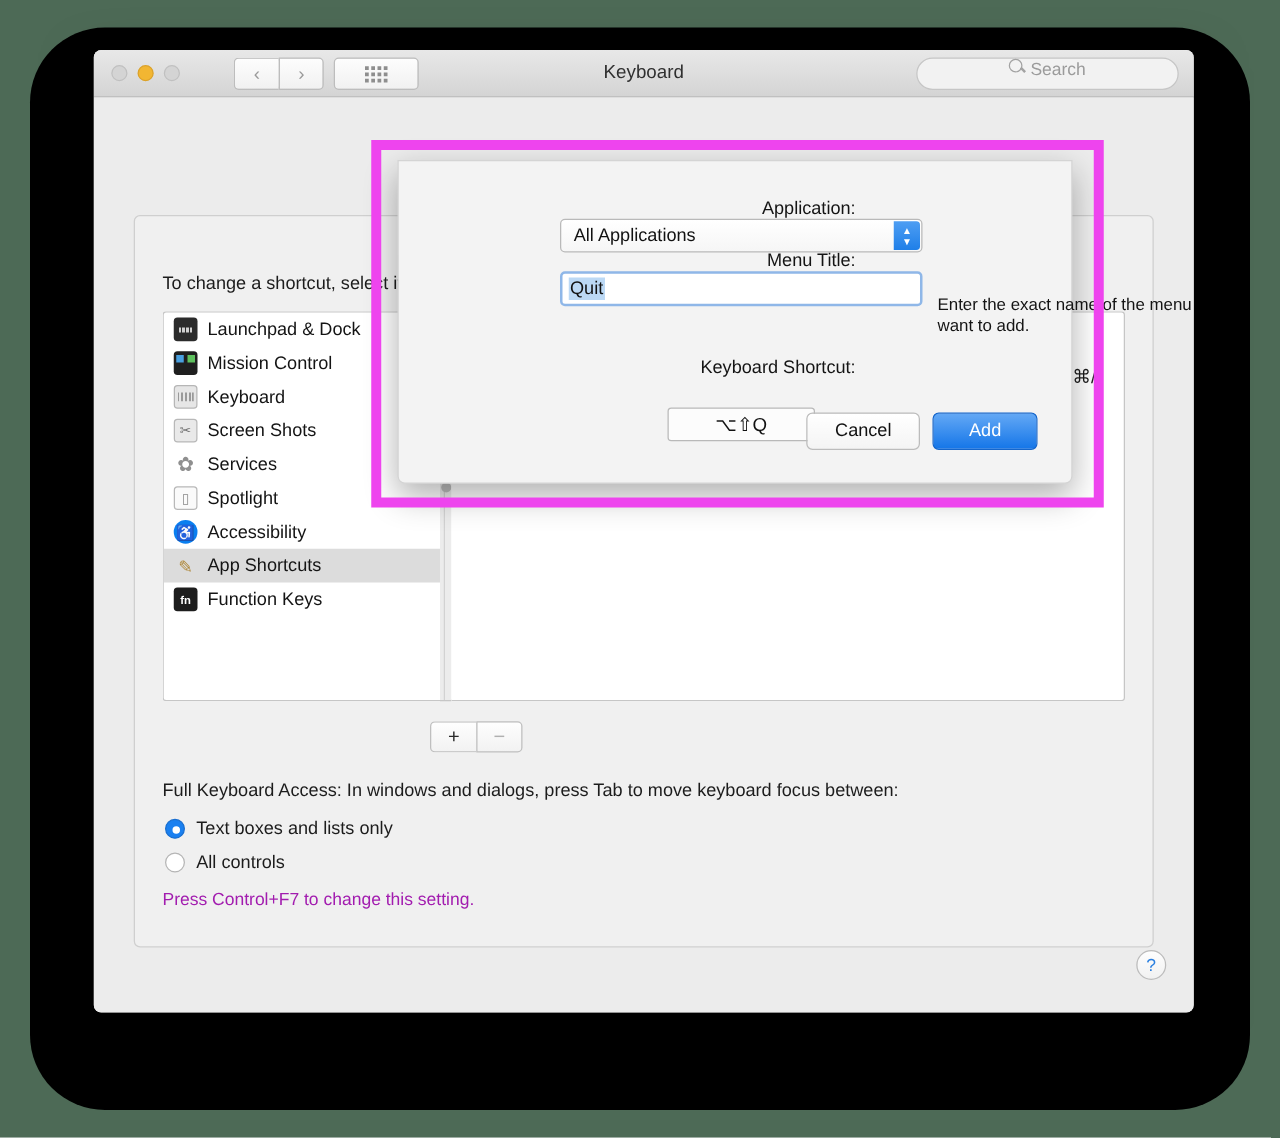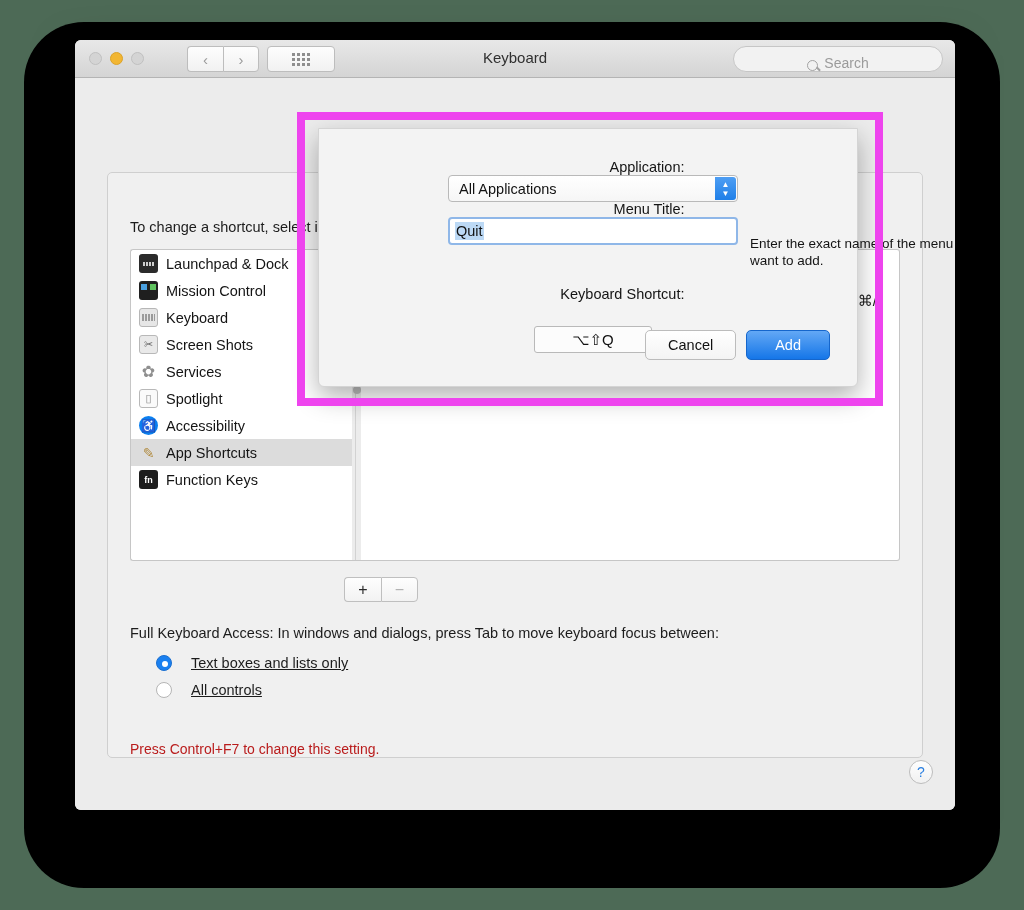--- a/index.html
+++ b/index.html
@@ -60,21 +60,21 @@
   .win-title {
     position: absolute; left: 0; right: 0; top: 9px;
     text-align: center; font-size: 15px; color: #303030;
   }
 
   .searchfield {
     position: absolute; right: 12px; top: 6px;
     width: 210px; height: 26px;
     background: #f2f2f2; border: 1px solid #c6c6c6;
     border-radius: 13px;
-    display: flex; align-items: flex-end; justify-content: center; gap: 6px;
+    display: flex; align-items: flex-start; justify-content: center; gap: 6px;
     color: #9b9b9b; font-size: 14px;
   }
   .mag { width: 11px; height: 11px; border: 1.6px solid #a3a3a3; border-radius: 50%; position: relative; }
   .mag::after { content: ""; position: absolute; width: 5px; height: 1.6px; background: #a3a3a3;
                 right: -4px; bottom: 0px; transform: rotate(45deg); }
 
   
   .content { position: absolute; left: 0; right: 0; top: 38px; bottom: 0; background: #ececec; }
   .card {
     position: absolute; left: 32px; top: 94px; right: 32px; height: 586px;
@@ -121,28 +121,28 @@
     width: 37px; height: 25px;
     background: linear-gradient(#fefefe,#f2f2f2);
     border: 1px solid #bfbfbf;
     display: flex; align-items: center; justify-content: center;
     font-size: 16px; color: #2a2a2a;
   }
   .pm-btn:first-child { border-radius: 4px 0 0 4px; border-right: none; }
   .pm-btn:last-child { border-radius: 0 4px 4px 0; color: #b0b0b0; }
 
   .fka-title { position: absolute; left: 22px; top: 452px; font-size: 14.5px; color: #1c1c1c; }
-  .radio-row { position: absolute; left: 48px; font-size: 14.5px; color: #1c1c1c; display: flex; align-items: center; gap: 19px; text-decoration: underline; }
+  .radio-row { position: absolute; left: 24px; font-size: 14.5px; color: #1c1c1c; display: flex; align-items: center; gap: 9px; }
   .radio-row.r1 { top: 482px; }
   .radio-row.r2 { top: 509px; }
   .radio { width: 16px; height: 16px; border-radius: 50%; background: #fff; border: 1px solid #b5b5b5; }
   .radio.on { background: #1a80f0; border-color: #1a6fd0; position: relative; }
   .radio.on::after { content:""; position:absolute; left:5px; top:5px; width:6px; height:6px; border-radius:50%; background:#fff; }
 
-  .hint { position: absolute; left: 22px; top: 568px; font-size: 14px; color: #b91c1c; }
+  .hint { position: absolute; left: 22px; top: 538px; font-size: 14px; color: #a21caf; }
 
   .btn-bluetooth {
     position: absolute; right: 62px; bottom: 26px;
     padding: 7px 15px;
     background: linear-gradient(#fefefe,#f3f3f3);
     border: 1px solid #bcbcbc; border-radius: 5px;
     font-size: 14.5px; color: #111;
   }
   .btn-help {
     position: absolute; right: 22px; bottom: 26px;

